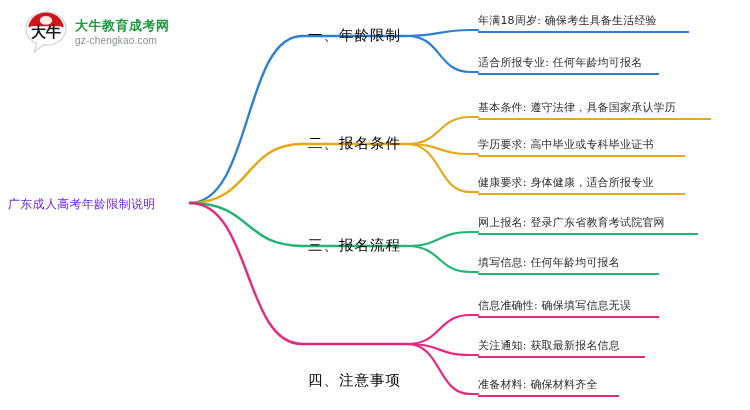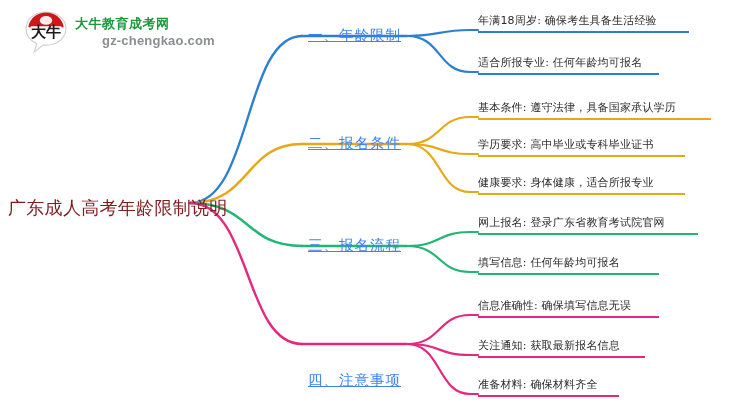--- a/index.html
+++ b/index.html
@@ -21,47 +21,45 @@
     position:relative;width:48px;height:48px;flex:0 0 48px;
   }
   .logo-mark svg{display:block;width:48px;height:48px;}
   .logo-text{display:flex;flex-direction:column;justify-content:center;line-height:1;}
   .logo-title{
     font-size:13px;font-weight:bold;color:#1a9a3c;letter-spacing:.5px;
     font-family:"DejaVu Sans","Liberation Sans",sans-serif;
     white-space:nowrap;
   }
   .logo-sub{
-    margin-top:4px;font-size:13px;font-weight:bold;color:#8b8f92;
+    margin-top:4px;font-size:10px;font-weight:normal;color:#8b8f92;
     letter-spacing:.2px;white-space:nowrap;
     font-family:"Liberation Sans",sans-serif;
-    margin-left:27px;
   }
 
   
   #links{position:absolute;left:0;top:0;width:750px;height:410px;pointer-events:none;}
 
   
   .node{
     position:absolute;
     white-space:nowrap;
     font-family:"DejaVu Sans","Liberation Sans",sans-serif;
     color:#2b2b2b;
   }
   .root-node{
-    font-size:18px;
-    color:#7f1d1d;
+    font-size:12px;
+    color:#6d28d9;
     left:8px;top:196px;
     letter-spacing:.3px;
   }
   .branch-node{
     font-size:14.5px;
-    color:#3b82f6;
+    color:#000000;
     letter-spacing:1px;
-    text-decoration:underline;
   }
   .leaf-node{
     font-size:11px;
     color:#2b2b2b;
     letter-spacing:.2px;
     padding-bottom:3px;
   }
 </style>
 </head>
 <body>

